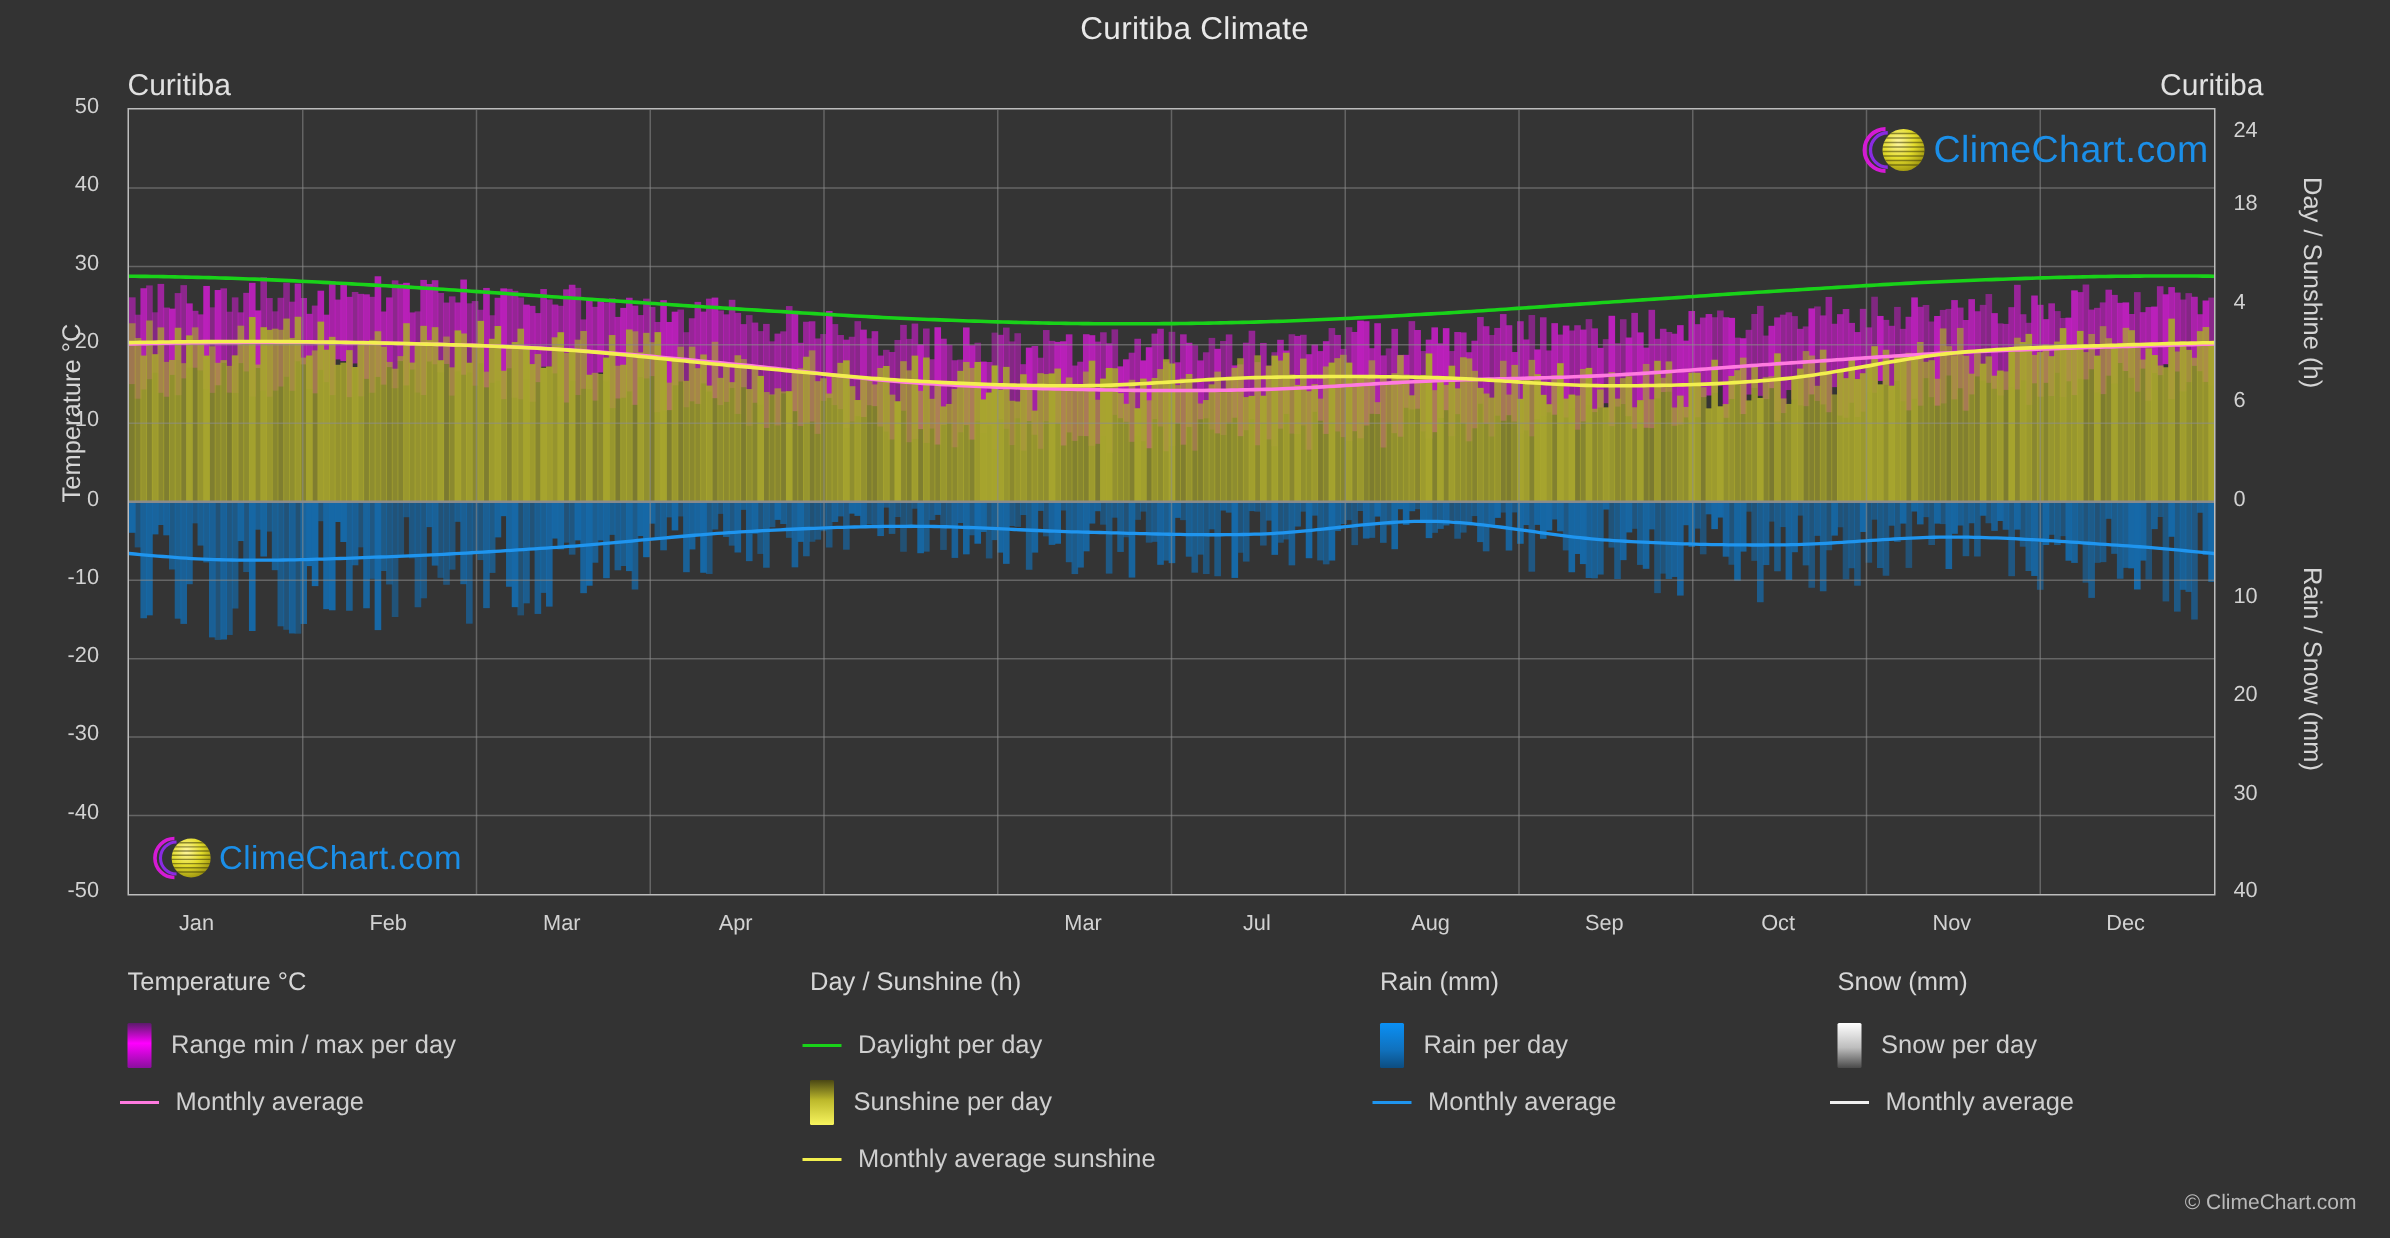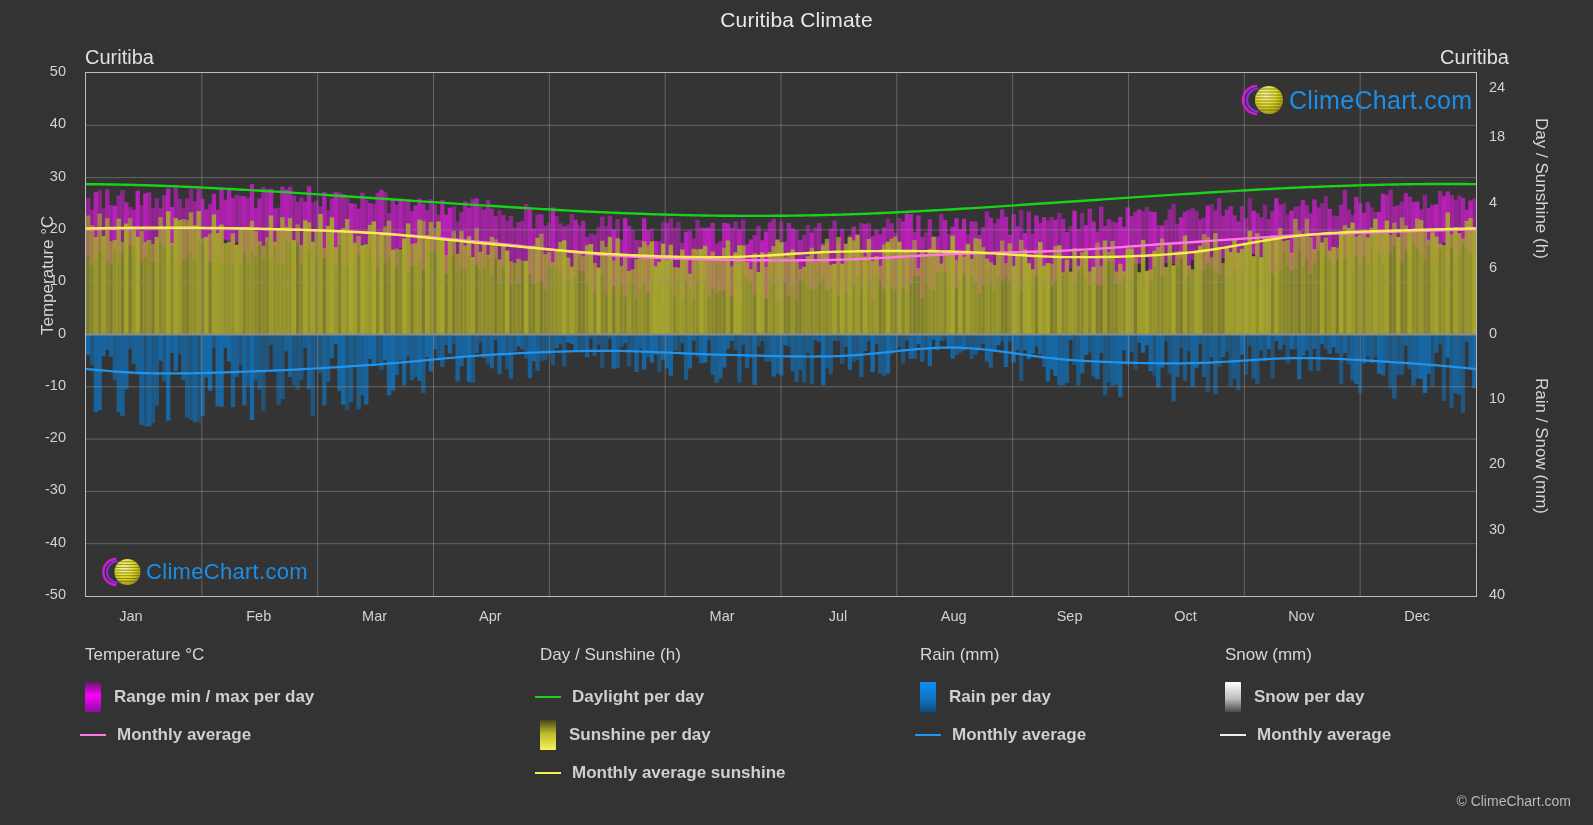--- a/index.html
+++ b/index.html
@@ -41,21 +41,21 @@
   .wm .txt{font-size:25px;color:#1b8fe8;letter-spacing:.3px;font-family:"Liberation Sans",sans-serif;}
   .wm-small .txt{font-size:22px;}
 
   
   #legend{position:absolute;left:0;top:645px;width:1593px;height:180px;}
   .lg-col{position:absolute;top:0;}
   .lg-head{font-size:17px;color:#d6d6d6;margin-bottom:13px;}
   .lg-row{display:flex;align-items:center;height:38px;}
   .lg-sw{width:16px;height:30px;margin-right:13px;flex:0 0 16px;border-radius:1px;}
   .lg-line{width:26px;height:0;border-top:2px solid #fff;margin-right:11px;margin-left:-5px;flex:0 0 26px;}
-  .lg-lbl{font-size:17px;color:#cfcfcf;white-space:nowrap;font-weight:bold;}
+  .lg-lbl{font-size:17px;color:#cfcfcf;white-space:nowrap;}
   .copyright{position:absolute;right:22px;top:148px;font-size:14px;color:#b9b9b9;}
 </style>
 </head>
 <body>
 
 <div class="chart-title">Curitiba Climate</div>
 <div class="loc-left">Curitiba</div>
 <div class="loc-right">Curitiba</div>
 
 <div class="axis-title rot-l" style="left:38px;top:335px;">Temperature °C</div>

